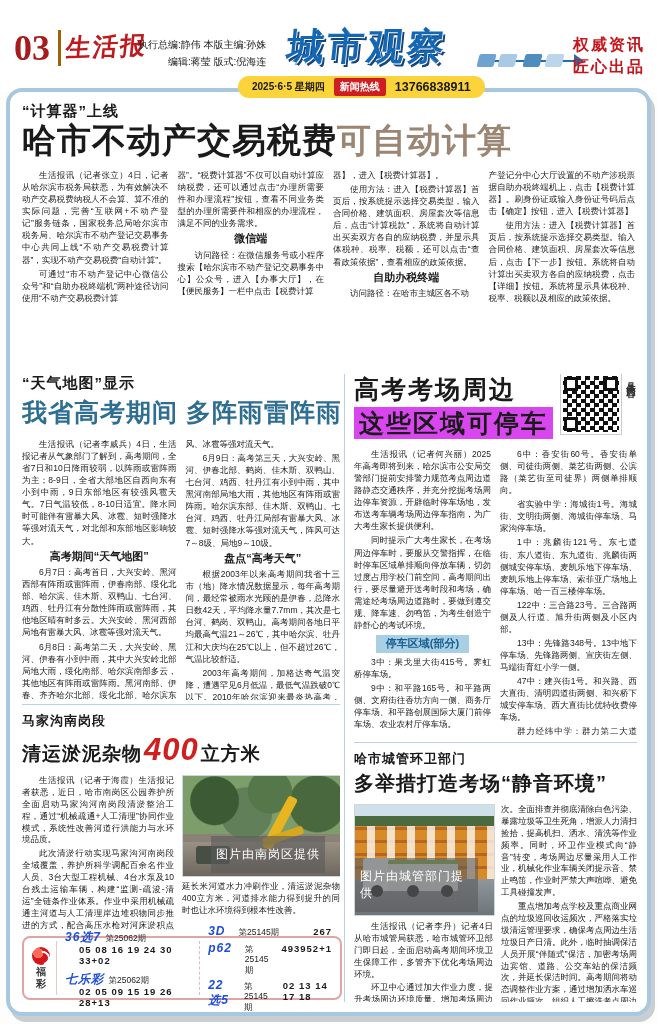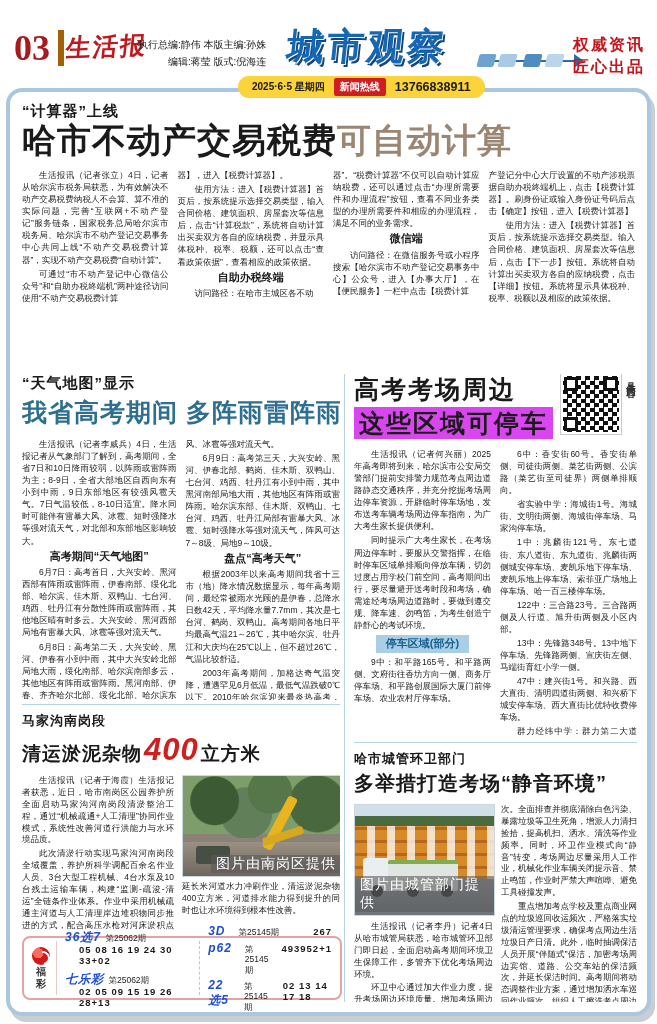--- a/index.html
+++ b/index.html
@@ -1,21 +1,21 @@
 <!DOCTYPE html>
 <html><head>
 <meta charset="utf-8">
 <style>
   html,body{margin:0;padding:0;}
   body{width:657px;height:1024px;position:relative;background:#fdfdfb;overflow:hidden;
        font-family:"Liberation Sans",sans-serif;color:#1a1a1a;}
   
   .header{position:absolute;left:0;top:0;width:657px;height:92px;background:#fff;}
   .page-num{position:absolute;left:14px;top:30px;font:700 36px "Liberation Serif",serif;color:#a61c1c;
-            padding-right:8px;border-right:6px solid #a16207;line-height:1;}
+            padding-right:8px;border-right:3px solid #a16207;line-height:1;}
   .masthead{position:absolute;left:66px;top:34px;font:700 25px "Liberation Serif",serif;color:#c0181c;
             transform:skewX(-8deg) rotate(-2deg);letter-spacing:2px;line-height:1;}
   .credits{position:absolute;left:138px;top:36px;font-size:10px;line-height:1.7;color:#222;text-align:right;}
   .section-banner{position:absolute;left:287px;top:28px;font-size:37px;font-weight:900;color:#1467b2;
             letter-spacing:3px;transform:skewX(-6deg);line-height:1;
             text-shadow:1px 1px 0 #fff,3px 3px 0 #14457e;white-space:nowrap;}
   .arrow-deco{position:absolute;left:478px;top:52px;width:110px;height:18px;}
   .arrow-deco .tile{position:absolute;top:2px;width:17px;height:13px;border-radius:2px;transform:skewX(-14deg);}
   .arrow-deco .t1{left:0;background:#6fa3cf;}
   .arrow-deco .t2{left:21px;background:#a9c9e4;}
@@ -65,22 +65,22 @@
   
   .dredge-title{font-size:19px;font-weight:900;letter-spacing:1px;margin-top:2px;white-space:nowrap;}
   .dredge-title .num{font-size:31px;font-weight:900;color:#d01f1f;padding:0 2px;font-style:italic;}
   .san-title{font-size:20px;font-weight:700;letter-spacing:1px;margin-top:2px;white-space:nowrap;}
   .split{display:flex;gap:8px;margin-top:7px;}
   .split .tcol{font-size:8.5px;line-height:1.4;text-align:justify;}
   .split .tcol p{margin:0 0 2px;text-indent:2em;}
   .split .tcol p.cont{text-indent:0;}
   
   .photo{position:relative;overflow:hidden;border:1px solid #cdd7de;}
-  .ph-caption{position:absolute;right:0;bottom:3px;background:rgba(90,90,90,.6);color:#fff;
-              font-size:14px;padding:0 5px;letter-spacing:1px;}
+  .ph-caption{position:absolute;right:16px;bottom:3px;background:rgba(90,90,90,.6);color:#fff;
+              font-size:12px;padding:10px 5px;letter-spacing:1px;}
   .photo-dredge{width:100%;height:100px;background:linear-gradient(#7d9e6b 0 58%,#8a8276 58% 100%);}
   .pd-foliage{position:absolute;left:0;top:0;width:100%;height:62%;
      background:radial-gradient(circle at 20% 40%,#3c5a33 0 18%,transparent 19%),
                 radial-gradient(circle at 55% 25%,#55774a 0 22%,transparent 23%),
                 radial-gradient(circle at 85% 45%,#49683d 0 20%,transparent 21%),
                 radial-gradient(circle at 40% 60%,#61805a 0 25%,transparent 26%);}
   .pd-rubble{position:absolute;left:0;bottom:0;width:100%;height:34%;
      background:linear-gradient(#9a9083,#6e675e);}
   .pd-boom{position:absolute;left:58%;top:18%;width:10px;height:58px;background:#e8b520;
      transform:rotate(28deg);border-radius:3px;}
@@ -153,29 +153,29 @@
 
   <div class="fr" style="left:12px;top:10px;width:613px;height:262px;overflow:hidden;">
     <div class="kicker">“计算器”上线</div>
     <div class="lead-title"><span>哈市不动产交易税费</span><span class="accent">可自动计算</span></div>
     <div class="cols">
       <div class="col">
         <p>生活报讯（记者张立）4日，记者从哈尔滨市税务局获悉，为有效解决不动产交易税费纳税人不会算、算不准的实际问题，完善“互联网+不动产登记”服务链条，国家税务总局哈尔滨市税务局、哈尔滨市不动产登记交易事务中心共同上线“不动产交易税费计算器”，实现不动产交易税费“自动计算”。</p>
         <p>可通过“市不动产登记中心微信公众号”和“自助办税终端机”两种途径访问使用“不动产交易税费计算</p>
       </div>
       <div class="col">
+        <p class="cont">器”。“税费计算器”不仅可以自动计算应纳税费，还可以通过点击“办理所需要件和办理流程”按钮，查看不同业务类型的办理所需要件和相应的办理流程，满足不同的业务需求。</p>
+        <p class="sub">微信端</p>
+        <p>访问路径：在微信服务号或小程序搜索【哈尔滨市不动产登记交易事务中心】公众号，进入【办事大厅】，在【便民服务】一栏中点击【税费计算</p>
+      </div>
+      <div class="col">
         <p class="cont">器】，进入【税费计算器】。</p>
         <p>使用方法：进入【税费计算器】首页后，按系统提示选择交易类型，输入合同价格、建筑面积、房屋套次等信息后，点击“计算税款”，系统将自动计算出买卖双方各自的应纳税费，并显示具体税种、税率、税额，还可以点击“查看政策依据”，查看相应的政策依据。</p>
         <p class="sub">自助办税终端</p>
         <p>访问路径：在哈市主城区各不动</p>
-      </div>
-      <div class="col">
-        <p class="cont">器”。“税费计算器”不仅可以自动计算应纳税费，还可以通过点击“办理所需要件和办理流程”按钮，查看不同业务类型的办理所需要件和相应的办理流程，满足不同的业务需求。</p>
-        <p class="sub">微信端</p>
-        <p>访问路径：在微信服务号或小程序搜索【哈尔滨市不动产登记交易事务中心】公众号，进入【办事大厅】，在【便民服务】一栏中点击【税费计算</p>
       </div>
       <div class="col">
         <p class="cont">产登记分中心大厅设置的不动产涉税票据自助办税终端机上，点击【税费计算器】。刷身份证或输入身份证号码后点击【确定】按钮，进入【税费计算器】</p>
         <p>使用方法：进入【税费计算器】首页后，按系统提示选择交易类型。输入合同价格、建筑面积、房屋套次等信息后，点击【下一步】按钮。系统将自动计算出买卖双方各自的应纳税费，点击【详细】按钮。系统将显示具体税种、税率、税额以及相应的政策依据。</p>
       </div>
     </div>
   </div>
 
   <div class="divider" style="left:334px;top:282px;width:1px;height:628px;"></div>
   <div class="divider" style="left:12px;top:612px;width:318px;height:1px;"></div>
@@ -214,20 +214,21 @@
           <div class="f f3"></div>
         </div>
         <div class="qr-label">具体内容</div>
       </div>
     </div>
     <div class="cols">
       <div class="col">
         <p>生活报讯（记者何兴丽）2025年高考即将到来，哈尔滨市公安局交警部门提前安排警力规范考点周边道路静态交通秩序，并充分挖掘考场周边停车资源，开辟临时停车场地，发布送考车辆考场周边停车指南，为广大考生家长提供便利。</p>
         <p>同时提示广大考生家长，在考场周边停车时，要服从交警指挥，在临时停车区域单排顺向停放车辆，切勿过度占用学校门前空间，高考期间出行，要尽量避开送考时段和考场，确需途经考场周边道路时，要做到遵交规、降车速、勿鸣笛，为考生创造宁静舒心的考试环境。</p>
         <span class="badge">停车区域(部分)</span>
+        <p>3中：果戈里大街415号。霁虹桥停车场。</p>
         <p>9中：和平路165号。和平路两侧、文府街往香坊方向一侧、商务厅停车场、和平路创展国际大厦门前停车场、农业农村厅停车场。</p>
       </div>
       <div class="col">
         <p>6中：香安街60号。香安街单侧、司徒街两侧、菜艺街两侧、公滨路（菜艺街至司徒界）两侧单排顺向。</p>
         <p>省实验中学：海城街1号。海城街、文明街两侧、海城街停车场、马家沟停车场。</p>
         <p>1中：兆麟街121号。东七道街、东八道街、东九道街、兆麟街两侧城安停车场、麦凯乐地下停车场、麦凯乐地上停车场、索菲亚广场地上停车场、哈一百三楼停车场。</p>
         <p>122中：三合路23号。三合路两侧及人行道、旭升街两侧及小区内部。</p>
         <p>13中：先锋路348号。13中地下停车场、先锋路两侧、宣庆街左侧、马端街育红小学一侧。</p>
         <p>47中：建兴街1号。和兴路、西大直街、清明四道街两侧、和兴桥下城安停车场、西大直街比优特收费停车场。</p>
         <p>群力经纬中学：群力第二大道399号。群力第二大道、兴江路两侧。</p>

